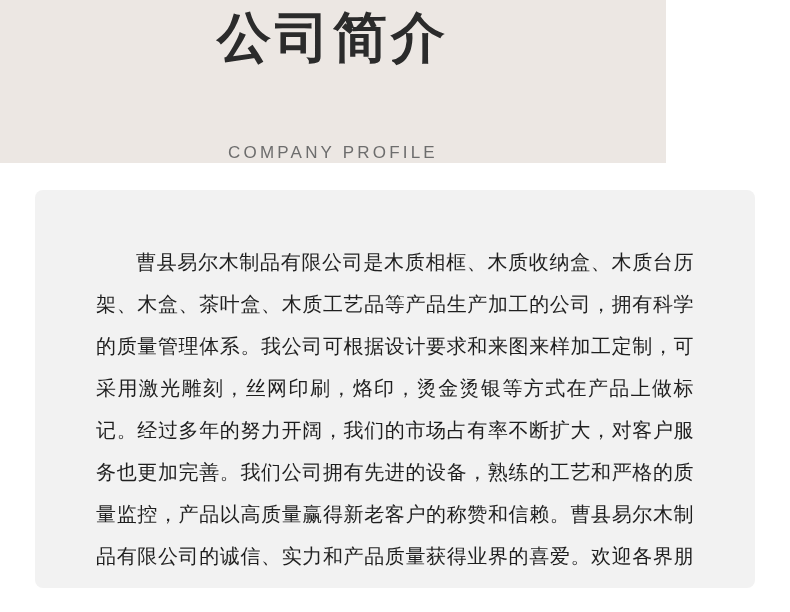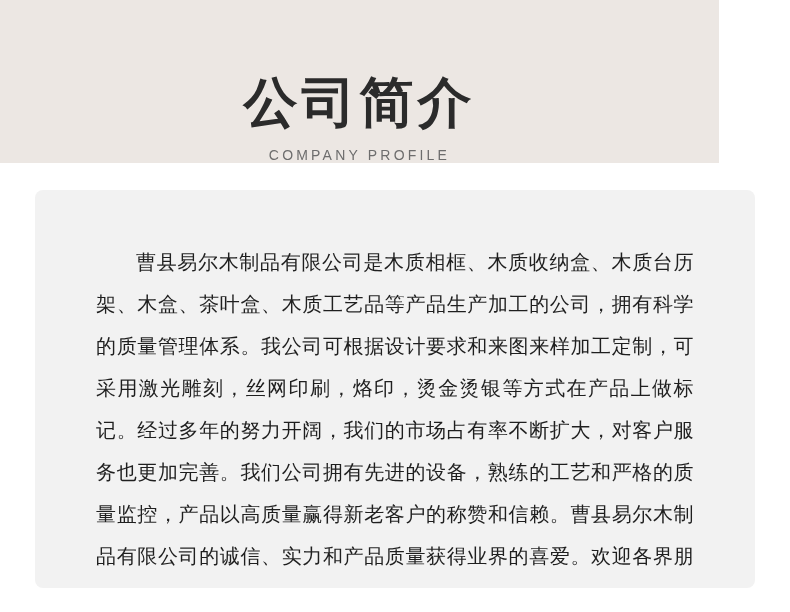--- a/index.html
+++ b/index.html
@@ -18,43 +18,43 @@
     width: 790px;
     height: 612px;
     background: #ffffff;
     box-sizing: border-box;
   }
   
   .header-band {
     position: absolute;
     left: 0;
     top: 0;
-    width: 719px;
+    width: 666px;
     height: 163px;
     background: #ece7e3;
     display: flex;
     flex-direction: column;
     align-items: center;
-    justify-content: flex-end;
+    justify-content: space-between;
     box-sizing: border-box;
     padding-top: 6px;
   }
   .header-title {
     font-family: "Liberation Sans", "DejaVu Sans", sans-serif;
     font-size: 54px;
     font-weight: 700;
     color: #2b2b2b;
     letter-spacing: 4px;
     line-height: 1.15;
     margin: 0;
     text-align: center;
   }
   .header-subtitle {
     font-family: "Liberation Sans", sans-serif;
-    font-size: 14px;
+    font-size: 17px;
     font-weight: 400;
     color: #6d6d6d;
     letter-spacing: 3.2px;
     margin-top: 14px;
     text-align: center;
   }
   
   .body-card {
     position: absolute;
     left: 35px;

